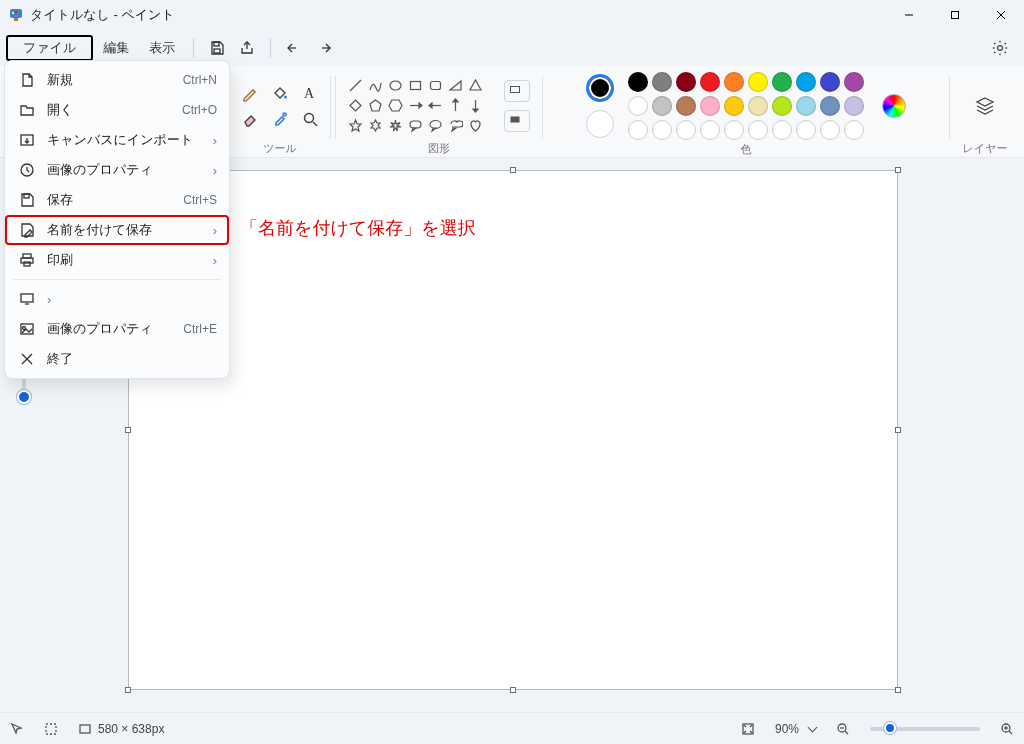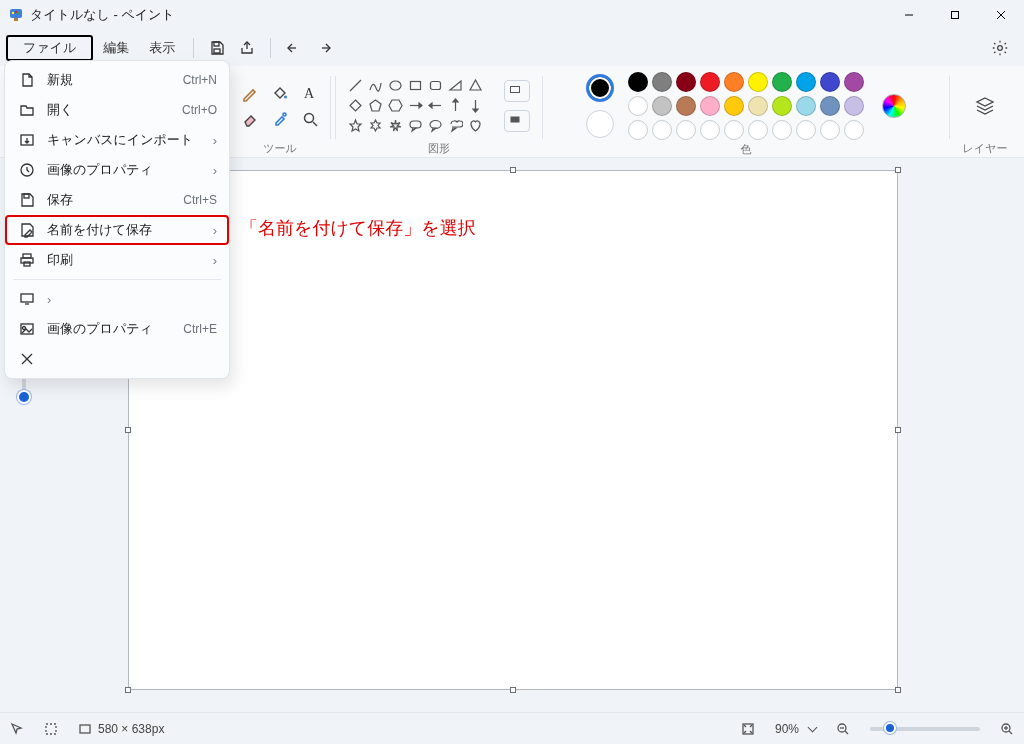--- a/index.html
+++ b/index.html
@@ -658,20 +658,21 @@
     <span class="mi-label">画像のプロパティ</span>
     <span class="mi-accel">Ctrl+E</span>
   </div>
   <div class="fm-item">
     <span class="mi-icon">
         <svg viewBox="0 0 16 16">
           <line x1="3" y1="3" x2="13" y2="13"></line>
           <line x1="13" y1="3" x2="3" y2="13"></line>
         </svg>
       </span>
+    <span class="mi-label">終了</span>
   </div>
 </div>
 
 <div class="annotation">「名前を付けて保存」を選択</div>
 
 <div class="workspace">
   <div class="vslider">
     <div class="knob"></div>
   </div>
   <div class="canvas-wrap">

